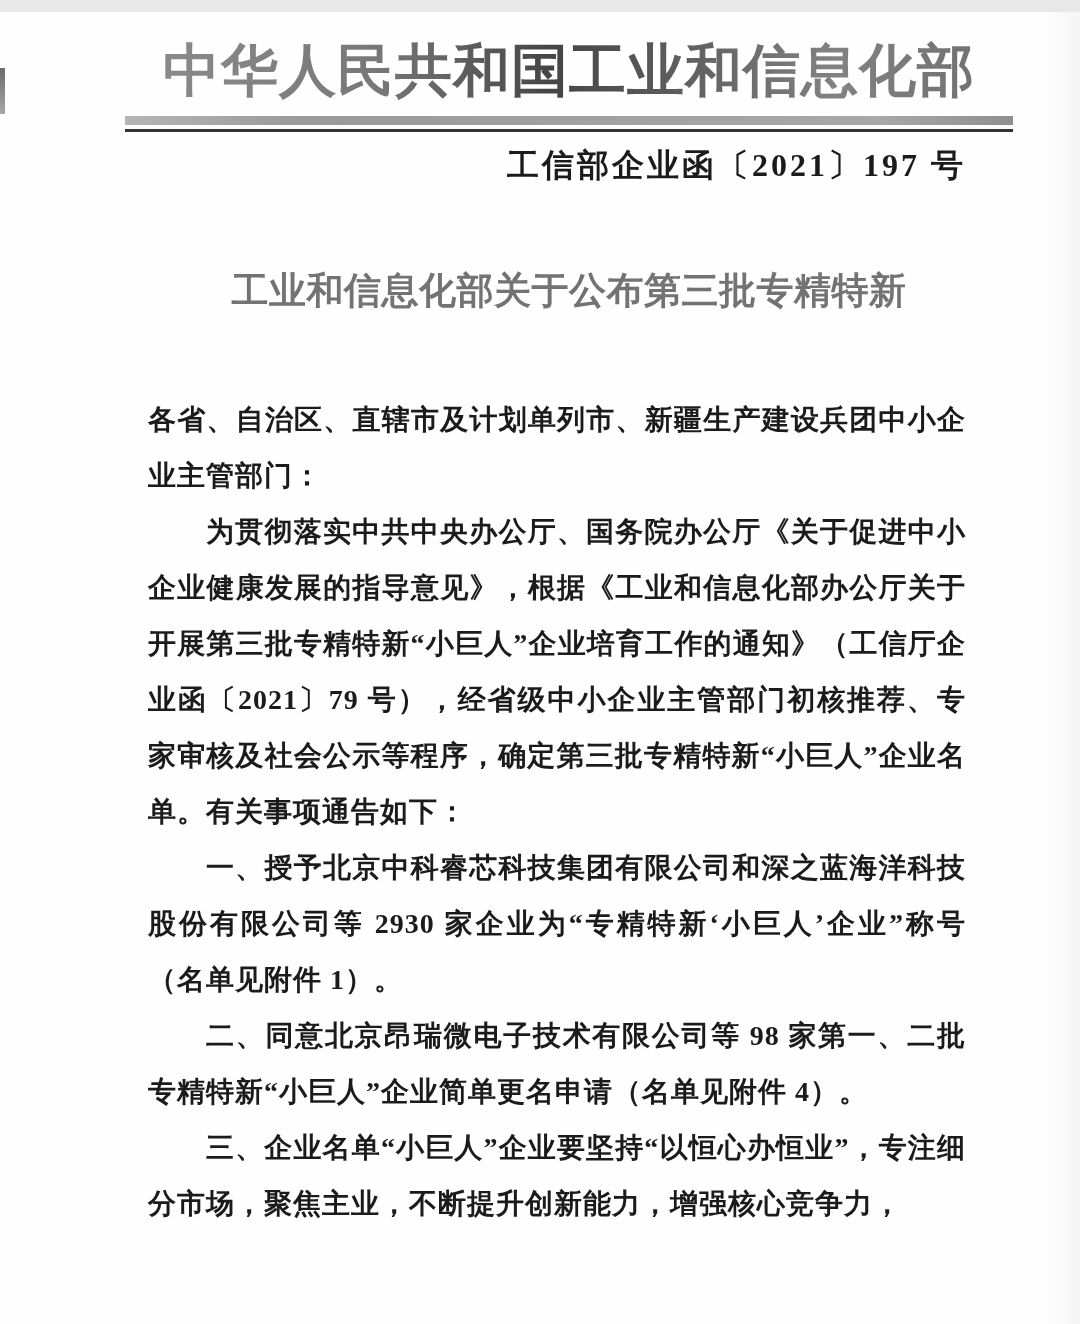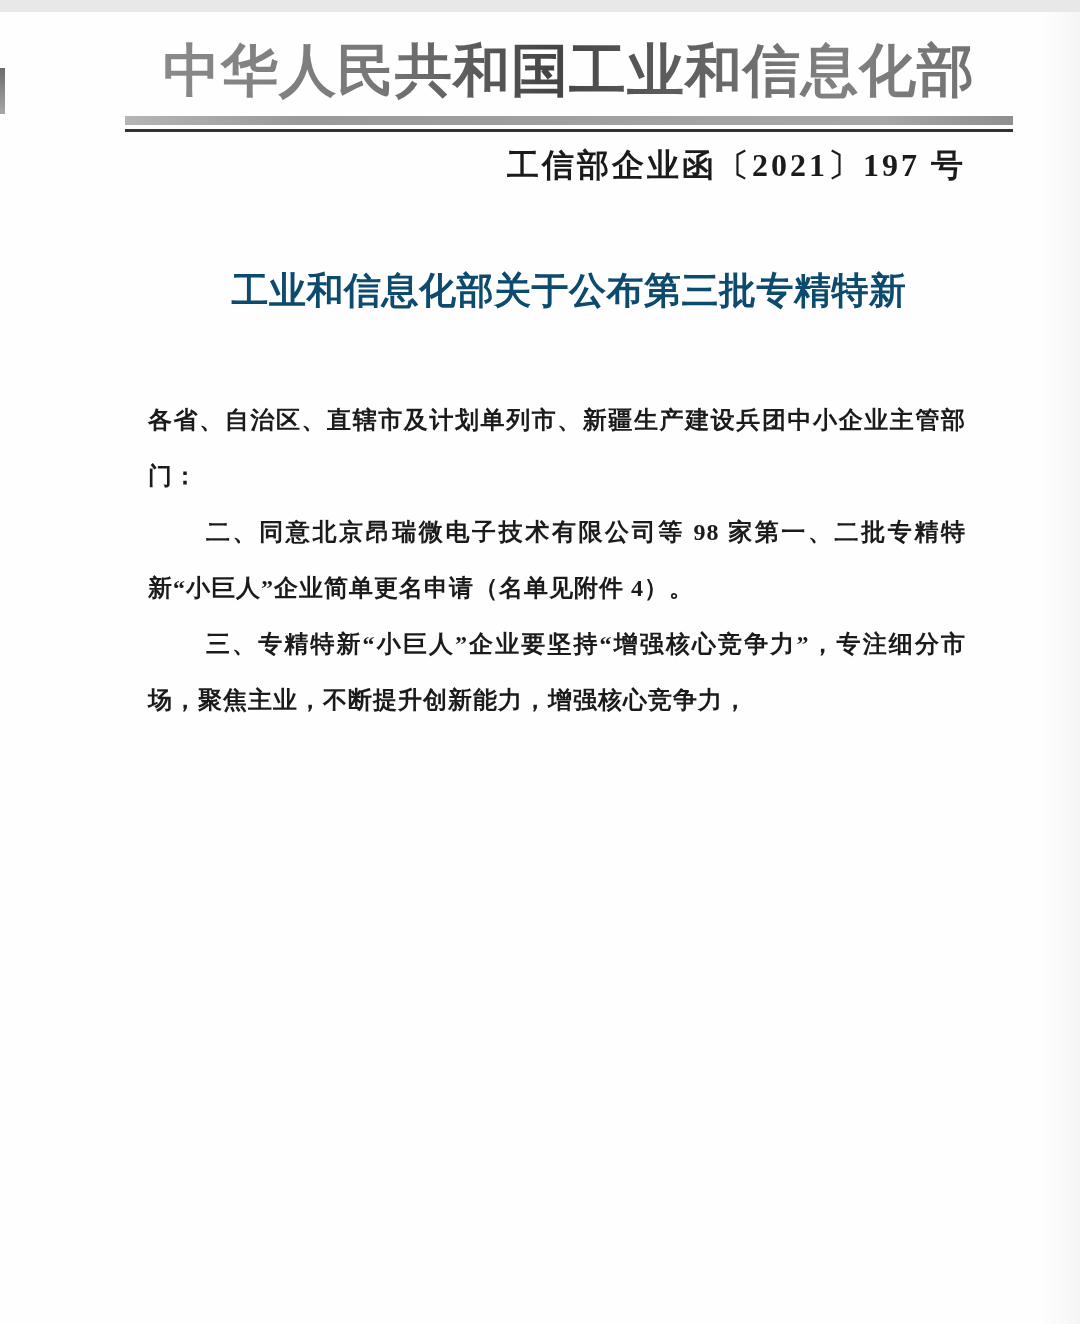--- a/index.html
+++ b/index.html
@@ -88,32 +88,32 @@
     letter-spacing: 3px;
     text-align: right;
     white-space: nowrap;
   }
 
   .title-block {
     margin-top: 74px;
     text-align: center;
     transform: translateX(12px);
     font-weight: 900;
-    color: #0c4a6e;
+    color: #737373;
   }
   .title-line {
     font-size: 37px;
     line-height: 70px;
     letter-spacing: 0.5px;
     white-space: nowrap;
   }
 
   .body-block {
     margin-top: 66px;
-    font-size: 24px;
+    font-size: 28px;
     line-height: 56px;
     font-weight: 600;
     letter-spacing: 1px;
     text-align: justify;
     color: var(--text-black, #1b1b1b);
   }
   .body-block p {
     margin: 0;
   }
   .body-block p.indent {
@@ -135,18 +135,20 @@
   <div class="content">
 
     <div class="doc-number">工信部企业函〔2021〕197 号</div>
 
     <div class="title-block">
       <div class="title-line">工业和信息化部关于公布第三批专精特新</div>
     </div>
 
     <div class="body-block">
       <p>各省、自治区、直辖市及计划单列市、新疆生产建设兵团中小企业主管部门：</p>
+      <p class="indent">为贯彻落实中共中央办公厅、国务院办公厅《关于促进中小企业健康发展的指导意见》，根据《工业和信息化部办公厅关于开展第三批专精特新“小巨人”企业培育工作的通知》（工信厅企业函〔2021〕79 号），经省级中小企业主管部门初核推荐、专家审核及社会公示等程序，确定第三批专精特新“小巨人”企业名单。有关事项通告如下：</p>
+      <p class="indent">一、授予北京中科睿芯科技集团有限公司和深之蓝海洋科技股份有限公司等 2930 家企业为“专精特新‘小巨人’企业”称号（名单见附件 1）。</p>
       <p class="indent">二、同意北京昂瑞微电子技术有限公司等 98 家第一、二批专精特新“小巨人”企业简单更名申请（名单见附件 4）。</p>
-      <p class="indent">三、专精特新“小巨人”企业要坚持“增强核心竞争力”，专注细分市场，聚焦主业，不断提升创新能力，增强核心竞争力，</p>
+      <p class="indent">三、企业名单“小巨人”企业要坚持“以恒心办恒业”，专注细分市场，聚焦主业，不断提升创新能力，增强核心竞争力，</p>
     </div>
 
   </div>
 </div>
 
 </body></html>

